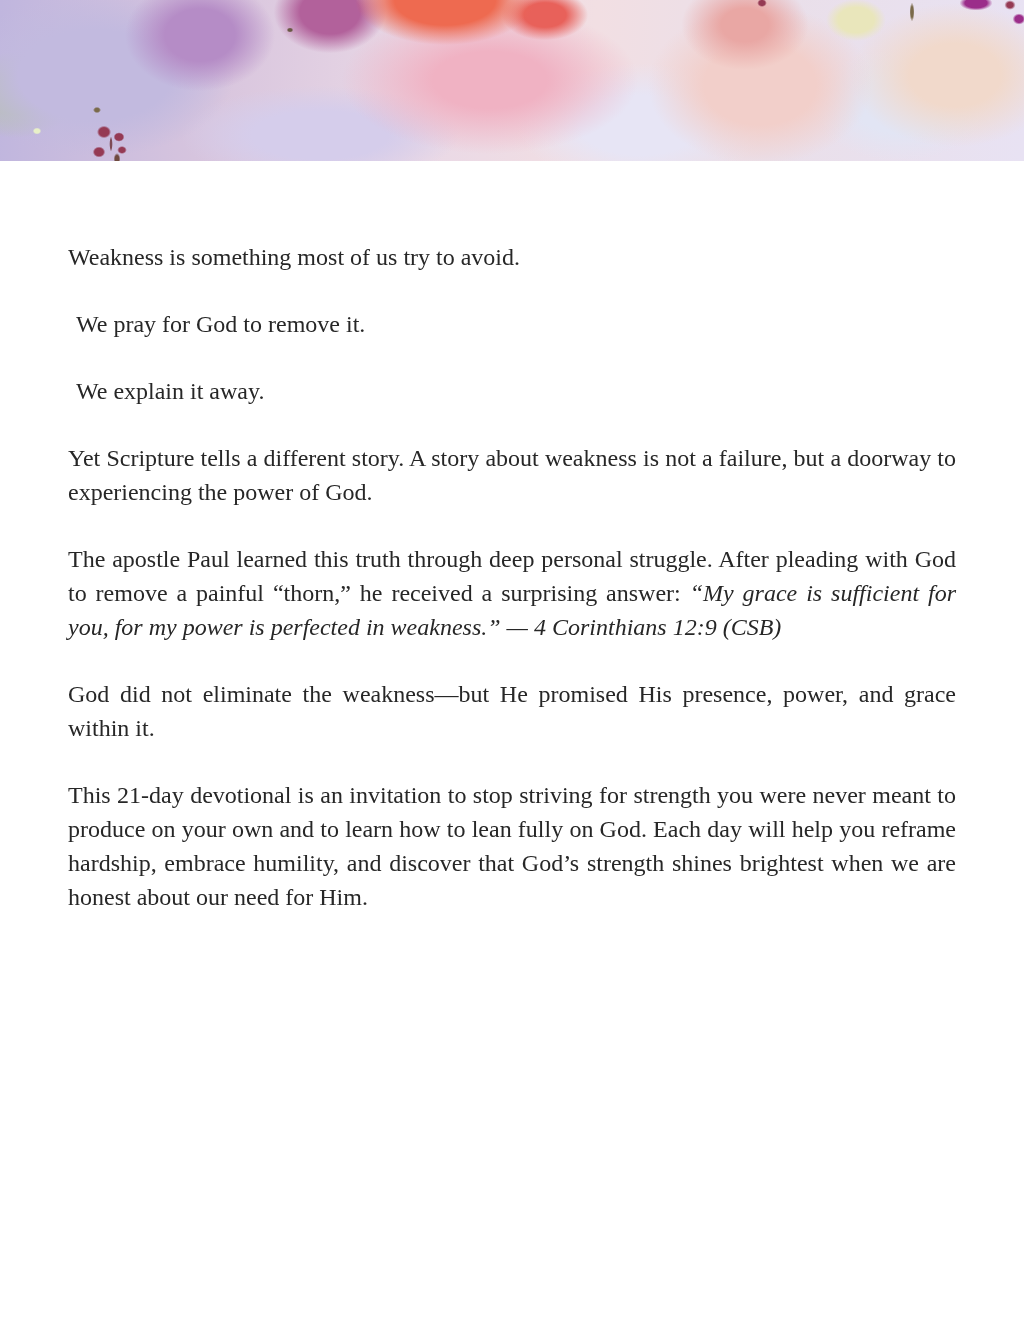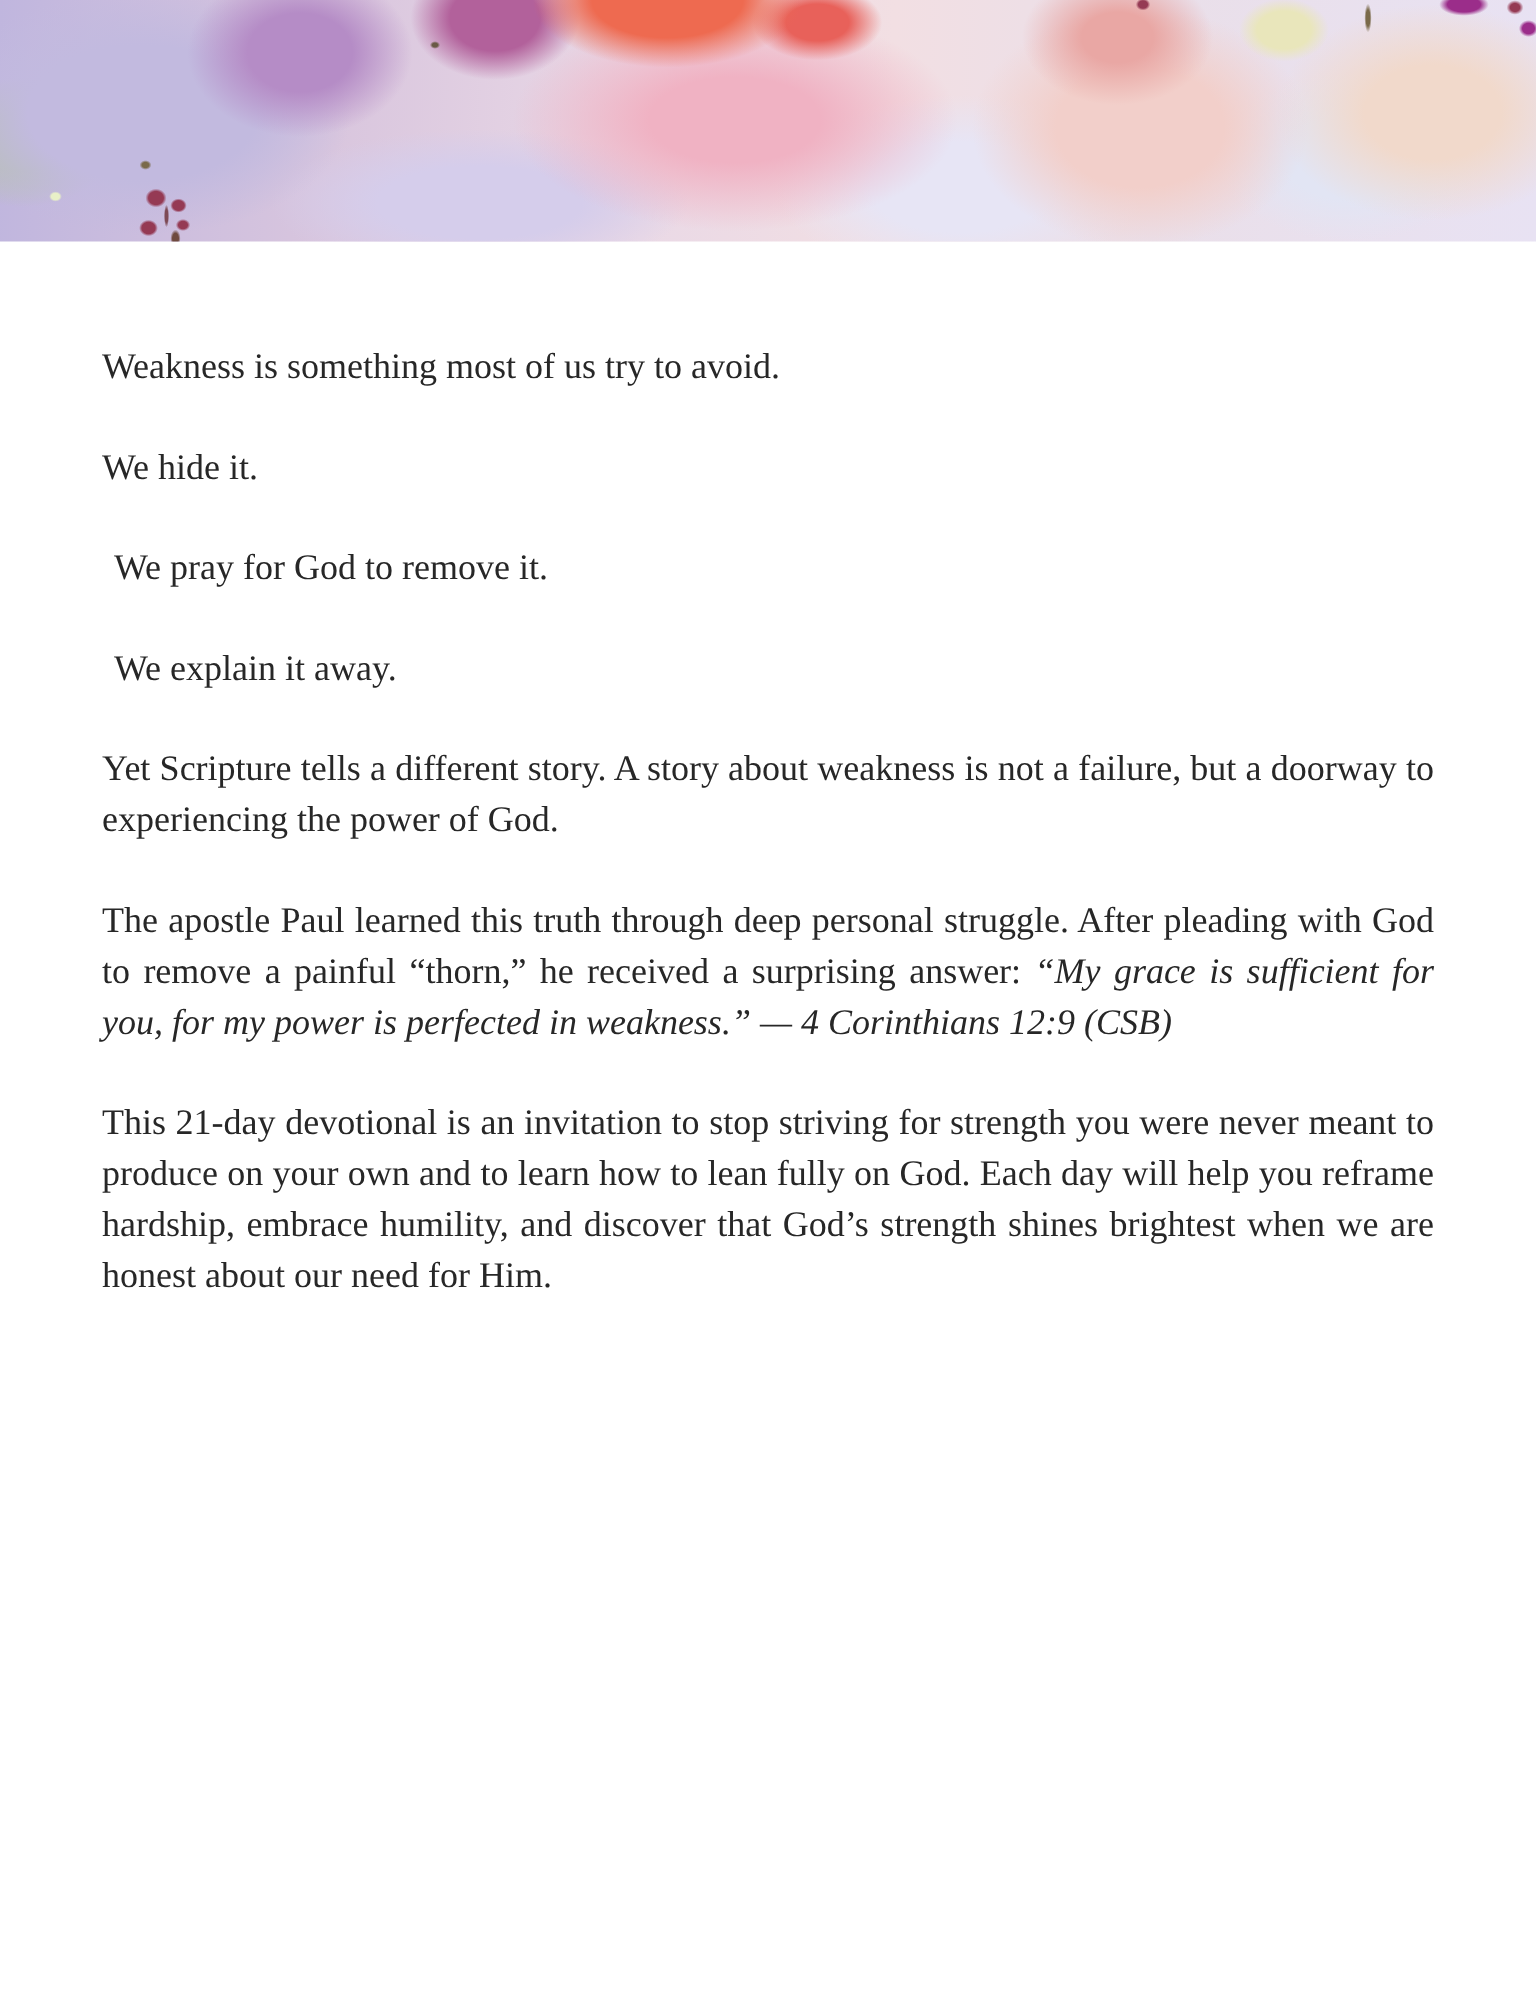--- a/index.html
+++ b/index.html
@@ -53,21 +53,21 @@
       radial-gradient(110px 70px at 900px 105px, var(--wc-pale-blue) 40%, transparent 80%),
       radial-gradient(150px 75px at 640px 125px, #e7e5f5 40%, transparent 82%),
       radial-gradient(170px 60px at 320px 135px, #d5cdeb 40%, transparent 82%),
       
       linear-gradient(92deg, var(--wc-base-left) 0%, #d9c6de 22%, var(--wc-base-mid) 42%,
                       #f2dfe3 58%, #eadfe9 75%, var(--wc-base-right) 100%);
   }
   
   .article {
     width: 888px;
-    margin: 4px auto;
+    margin: 16px auto;
     padding-top: 63px;
   }
   .article p {
     margin: 0 0 33px 0;
     font-size: 24px;
     line-height: 34px;
     text-align: justify;
   }
   .indent {
     padding-left: 8px;
@@ -77,27 +77,27 @@
   }
 </style>
 </head>
 <body>
 
 <div class="watercolor-header"></div>
 
 <main class="article">
   <p>Weakness is something most of us try to avoid.</p>
 
-  <p>We hide it.</p>
 
   <p class="indent"> We pray for God to remove it.</p>
 
   <p class="indent"> We explain it away.</p>
 
   <p>Yet Scripture tells a different story. A story about weakness is not a failure, but a doorway to experiencing the power of God.</p>
 
   <p><span>The apostle Paul learned this truth through deep personal struggle. After pleading with God to remove a painful “thorn,” he received a surprising answer: </span><span class="italic">“My grace is sufficient for you, for my power is perfected in weakness.”</span><span class="italic"> — 4 Corinthians 12:9 (CSB)</span></p>
 
+  <p>God did not eliminate the weakness—but He promised His presence, power, and grace within it.</p>
 
   <p>This 21-day devotional is an invitation to stop striving for strength you were never meant to produce on your own and to learn how to lean fully on God. Each day will help you reframe hardship, embrace humility, and discover that God’s strength shines brightest when we are honest about our need for Him.</p>
 
 
 </main>
 
 </body></html>

